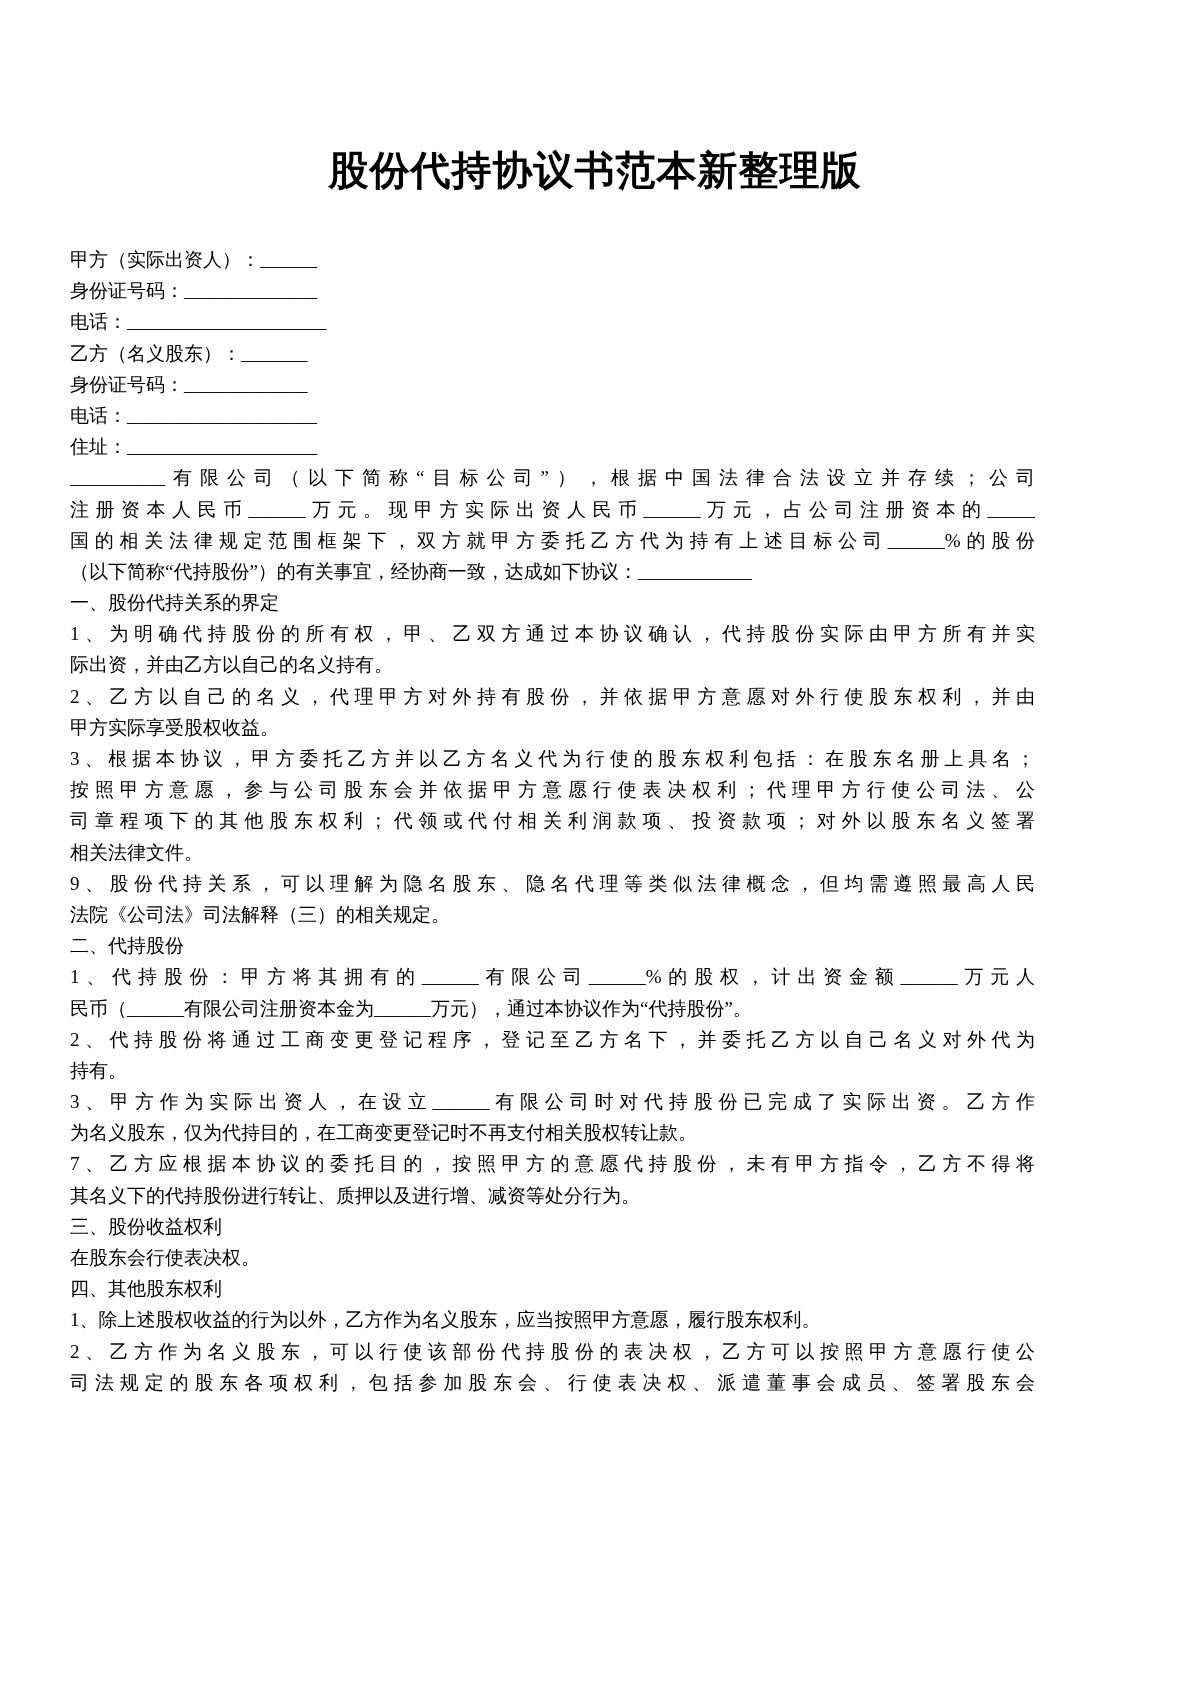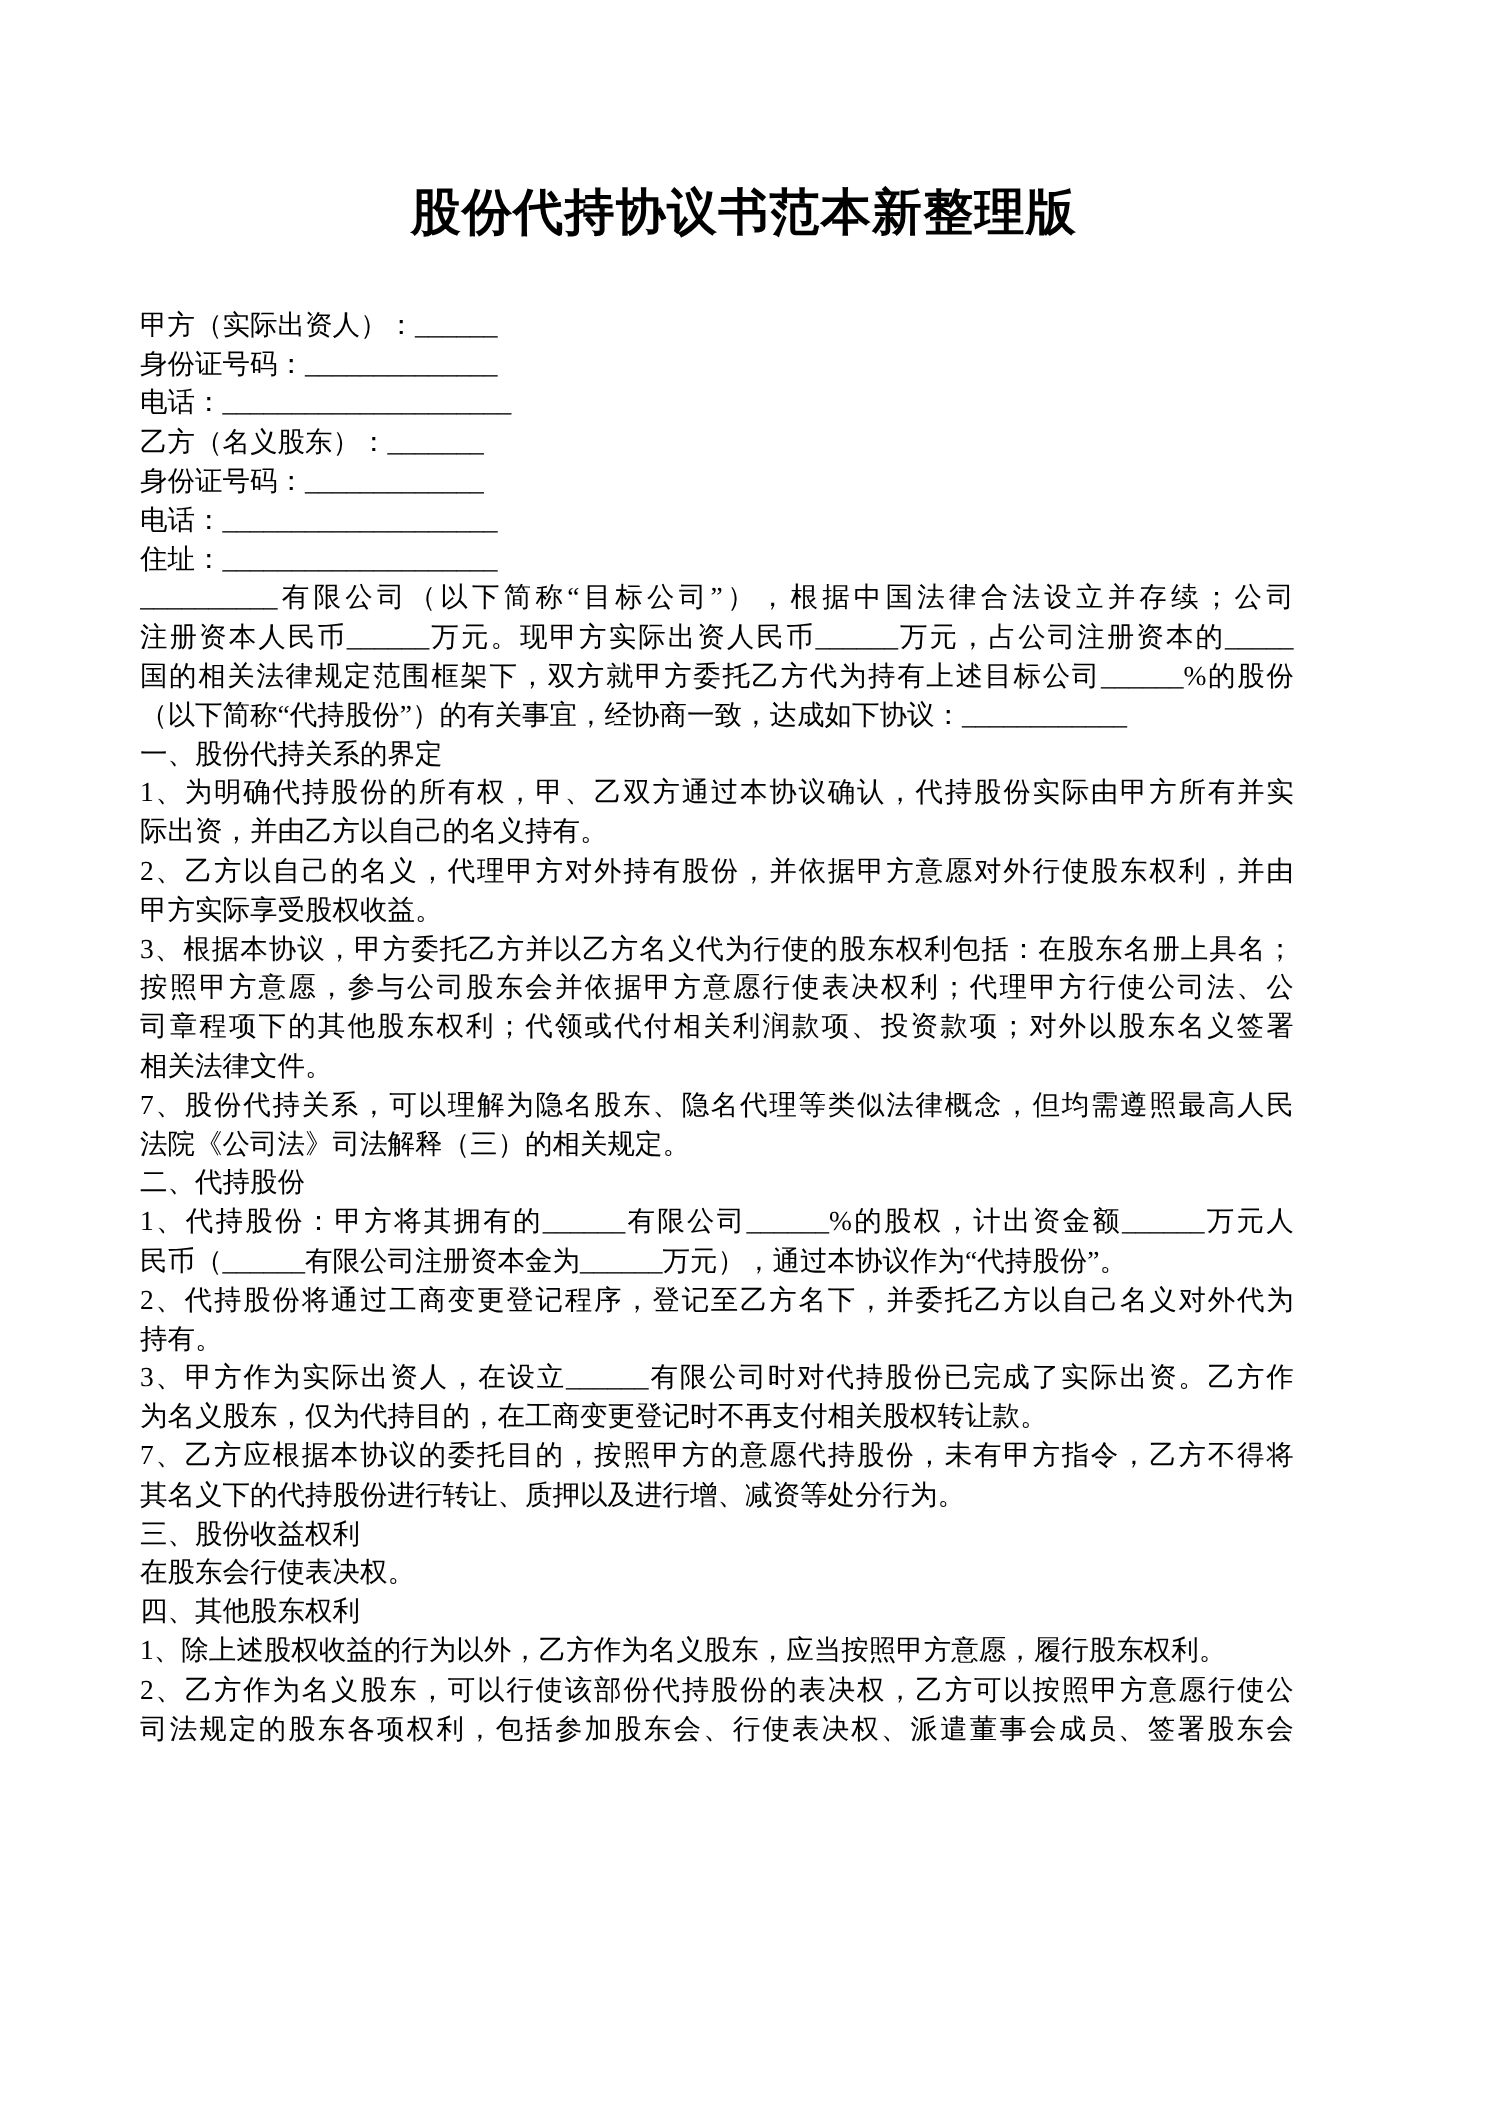--- a/index.html
+++ b/index.html
@@ -20,22 +20,22 @@
     padding-top: 148px;
     margin: 0;
     text-align: center;
     font-size: 40px;
     line-height: 52px;
     font-weight: bold;
     letter-spacing: 1px;
     font-family: Liberation Mono, monospace;
   }
   .content {
-    margin: 44px 155px 0 112px; 
-    font-size: 22px;
+    margin: 44px 155px 0 70px; 
+    font-size: 19px;
     line-height: 31.2px;
   }
   .line {
     height: 31.2px;
     white-space: nowrap;
     overflow: hidden;
   }
   .line.j {
     text-align: justify;
     text-align-last: justify;
@@ -60,21 +60,21 @@
       <div class="line">（以下简称“代持股份”）的有关事宜，经协商一致，达成如下协议：____________</div>
       <div class="line">一、股份代持关系的界定</div>
       <div class="line j">1、为明确代持股份的所有权，甲、乙双方通过本协议确认，代持股份实际由甲方所有并实</div>
       <div class="line">际出资，并由乙方以自己的名义持有。</div>
       <div class="line j">2、乙方以自己的名义，代理甲方对外持有股份，并依据甲方意愿对外行使股东权利，并由</div>
       <div class="line">甲方实际享受股权收益。</div>
       <div class="line j">3、根据本协议，甲方委托乙方并以乙方名义代为行使的股东权利包括：在股东名册上具名；</div>
       <div class="line j">按照甲方意愿，参与公司股东会并依据甲方意愿行使表决权利；代理甲方行使公司法、公</div>
       <div class="line j">司章程项下的其他股东权利；代领或代付相关利润款项、投资款项；对外以股东名义签署</div>
       <div class="line">相关法律文件。</div>
-      <div class="line j">7、股份代持关系，可以理解为隐名股东、隐名代理等类似法律概念，但均需遵照最高人民</div>
+      <div class="line j">9、股份代持关系，可以理解为隐名股东、隐名代理等类似法律概念，但均需遵照最高人民</div>
       <div class="line">法院《公司法》司法解释（三）的相关规定。</div>
       <div class="line">二、代持股份</div>
       <div class="line j">1、代持股份：甲方将其拥有的______有限公司______%的股权，计出资金额______万元人</div>
       <div class="line">民币（______有限公司注册资本金为______万元），通过本协议作为“代持股份”。</div>
       <div class="line j">2、代持股份将通过工商变更登记程序，登记至乙方名下，并委托乙方以自己名义对外代为</div>
       <div class="line">持有。</div>
       <div class="line j">3、甲方作为实际出资人，在设立______有限公司时对代持股份已完成了实际出资。乙方作</div>
       <div class="line">为名义股东，仅为代持目的，在工商变更登记时不再支付相关股权转让款。</div>
       <div class="line j">7、乙方应根据本协议的委托目的，按照甲方的意愿代持股份，未有甲方指令，乙方不得将</div>
       <div class="line">其名义下的代持股份进行转让、质押以及进行增、减资等处分行为。</div>

